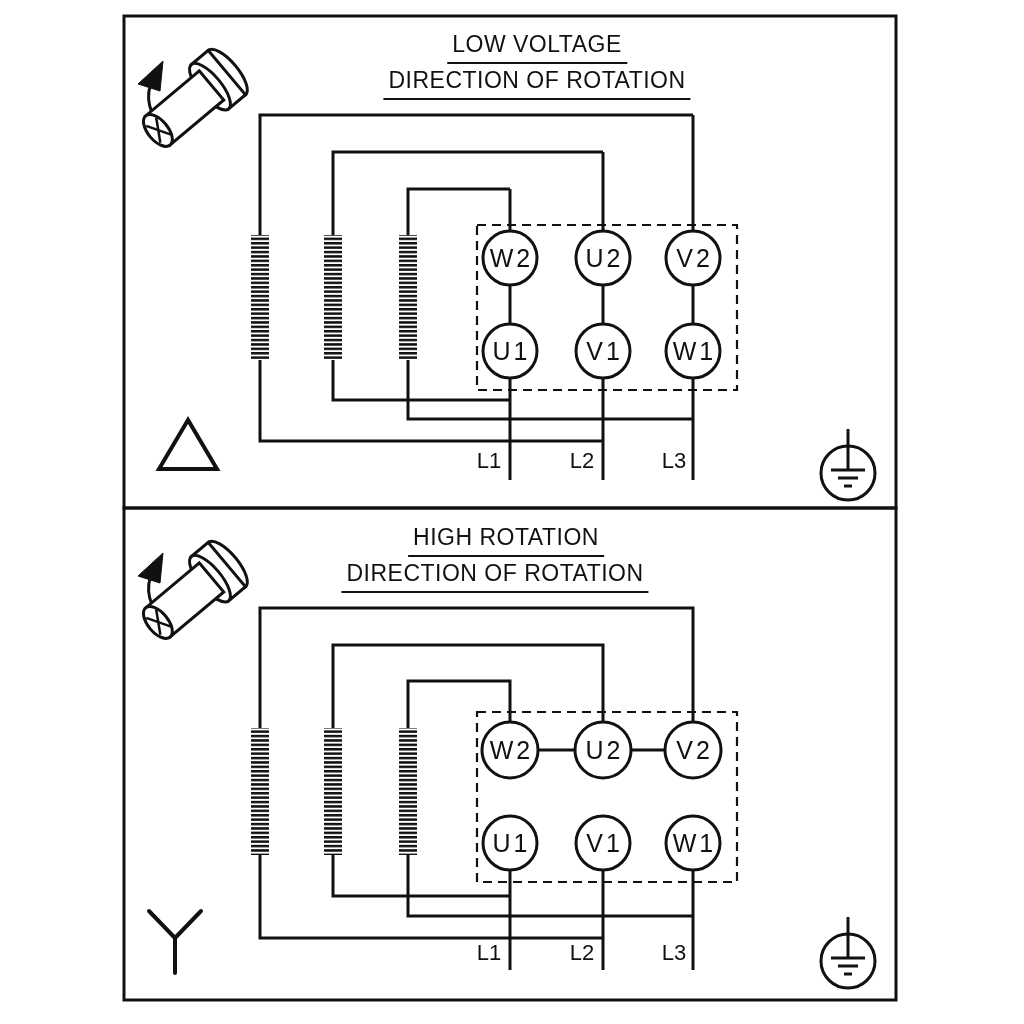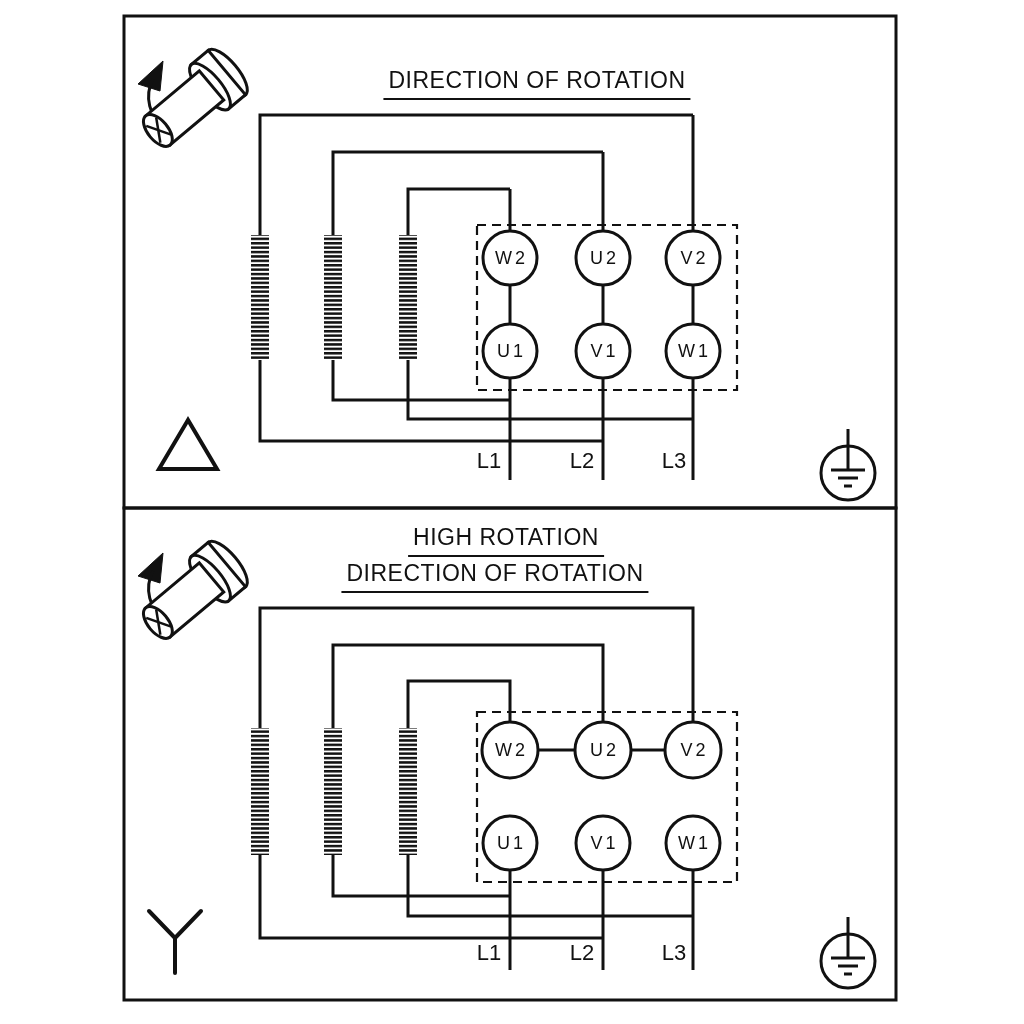--- a/index.html
+++ b/index.html
@@ -8,21 +8,21 @@
     font-family:"Liberation Sans",sans-serif;color:#111111;overflow:hidden;
   }
   .stage svg{position:absolute;left:0;top:0;}
   .panel-title{
     position:absolute;transform:translateX(-50%);white-space:nowrap;
     border-bottom:2px solid #111111;padding:0 5px 4px;
     font-size:23px;letter-spacing:.5px;
   }
   .term-label{
     position:absolute;transform:translate(-50%,-50%);white-space:nowrap;
-    font-size:18px;letter-spacing:3px;padding-left:3px;
+    font-size:25px;letter-spacing:3px;padding-left:3px;
   }
   .lead-label{
     position:absolute;transform:translate(-50%,-50%);white-space:nowrap;
     font-size:22px;
   }
 </style>
 </head>
 <body>
 
 <div class="stage">
@@ -124,20 +124,21 @@
         <line x1="175" y1="938" x2="149" y2="911"></line>
         <line x1="175" y1="938" x2="201" y2="911"></line>
         <line x1="175" y1="938" x2="175" y2="973"></line>
       </g>
 
       <use href="#shaft-assembly" transform="translate(0,492)"></use>
       <use href="#ground-assembly" transform="translate(0,488)"></use>
     </g>
   </svg>
 
+  <div class="panel-title" style="left:537px;top:31px">LOW VOLTAGE</div>
   <div class="panel-title" style="left:537px;top:67px">DIRECTION OF ROTATION</div>
 
   <div class="term-label" style="left:510px;top:258px">W2</div>
   <div class="term-label" style="left:603px;top:258px">U2</div>
   <div class="term-label" style="left:693px;top:258px">V2</div>
   <div class="term-label" style="left:510px;top:351px">U1</div>
   <div class="term-label" style="left:603px;top:351px">V1</div>
   <div class="term-label" style="left:693px;top:351px">W1</div>
 
   <div class="lead-label" style="left:489px;top:461px">L1</div>

